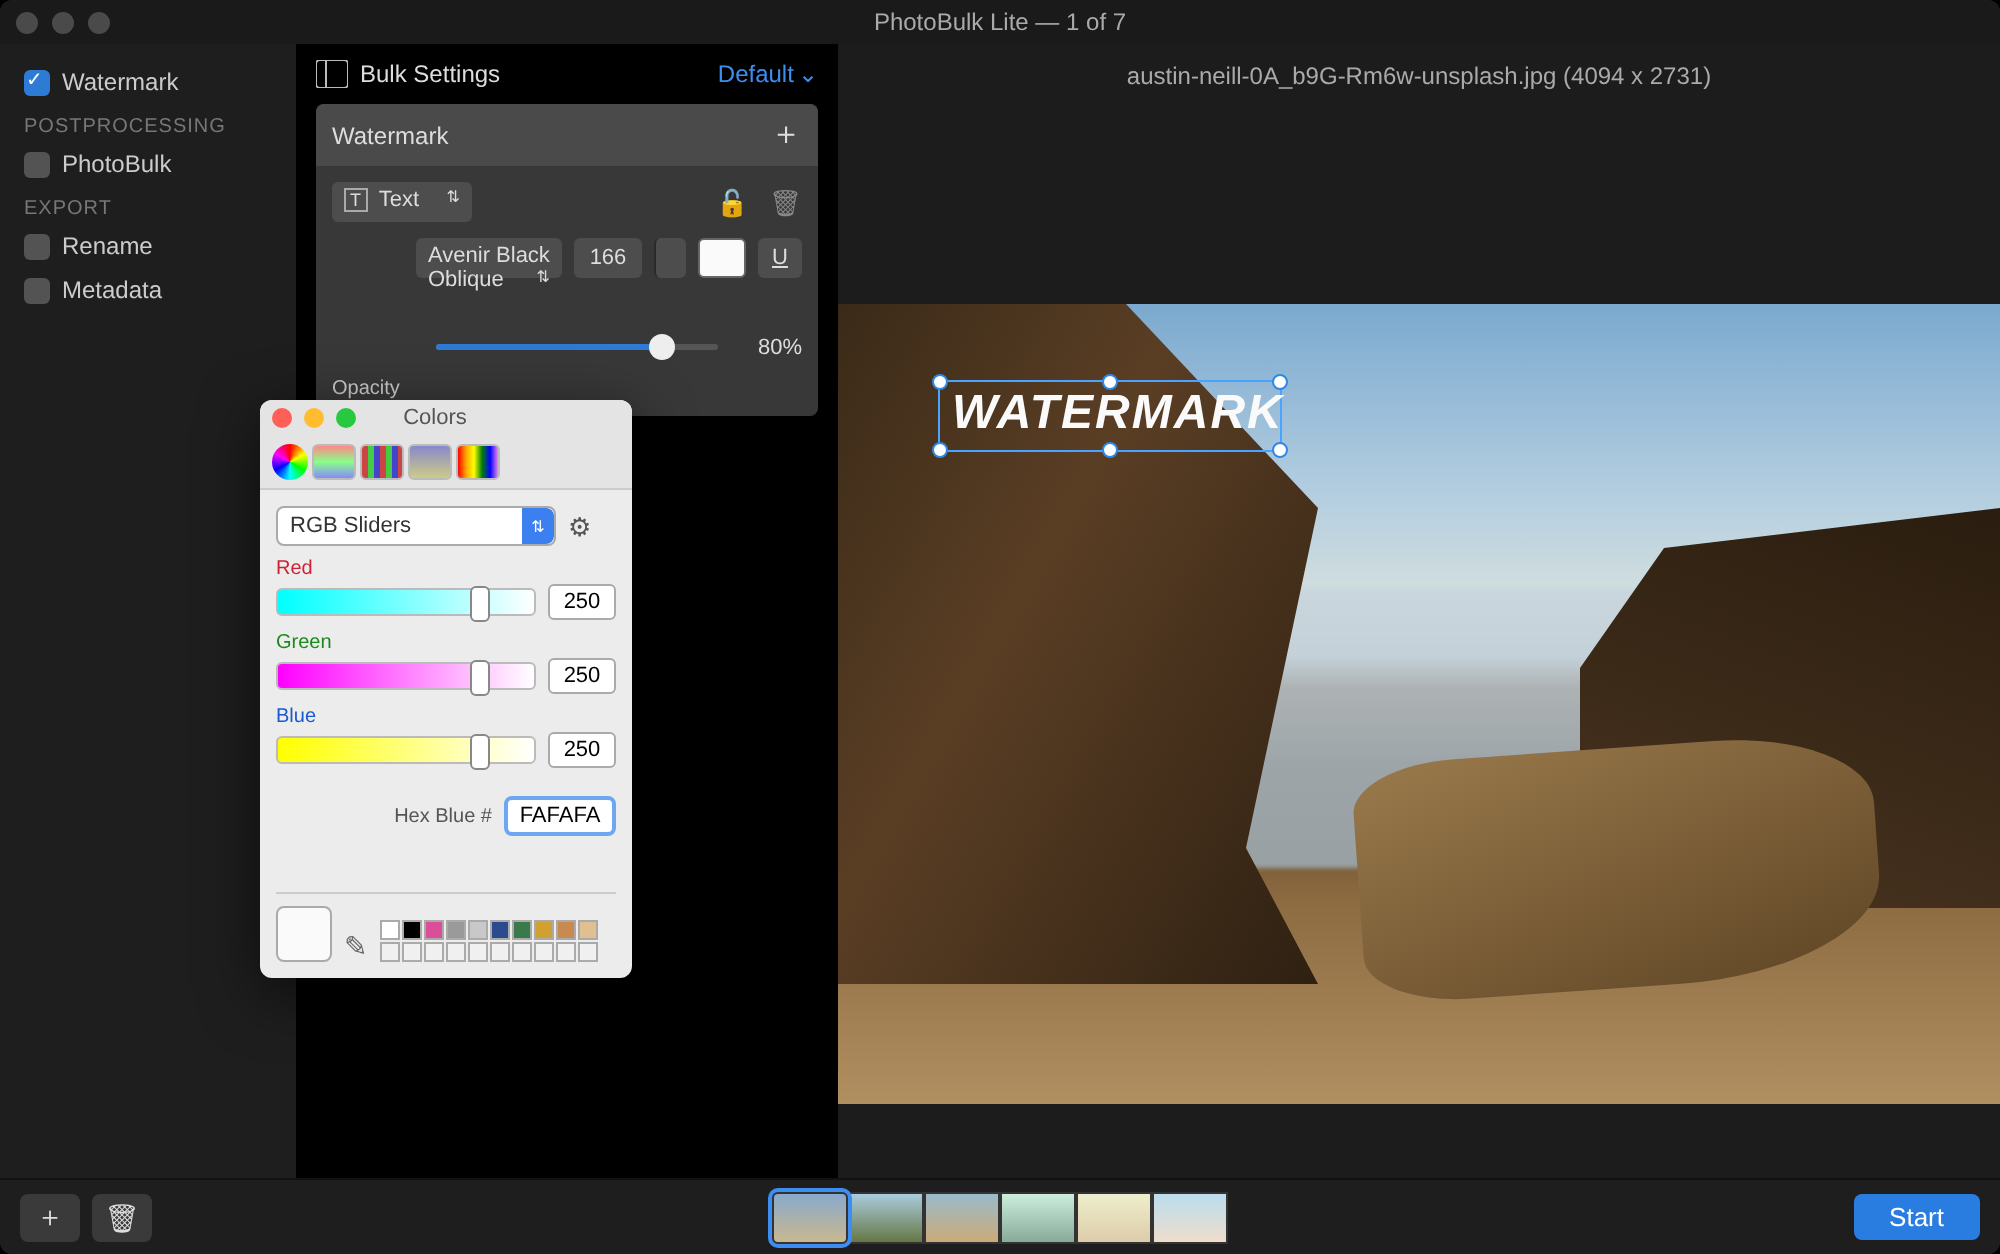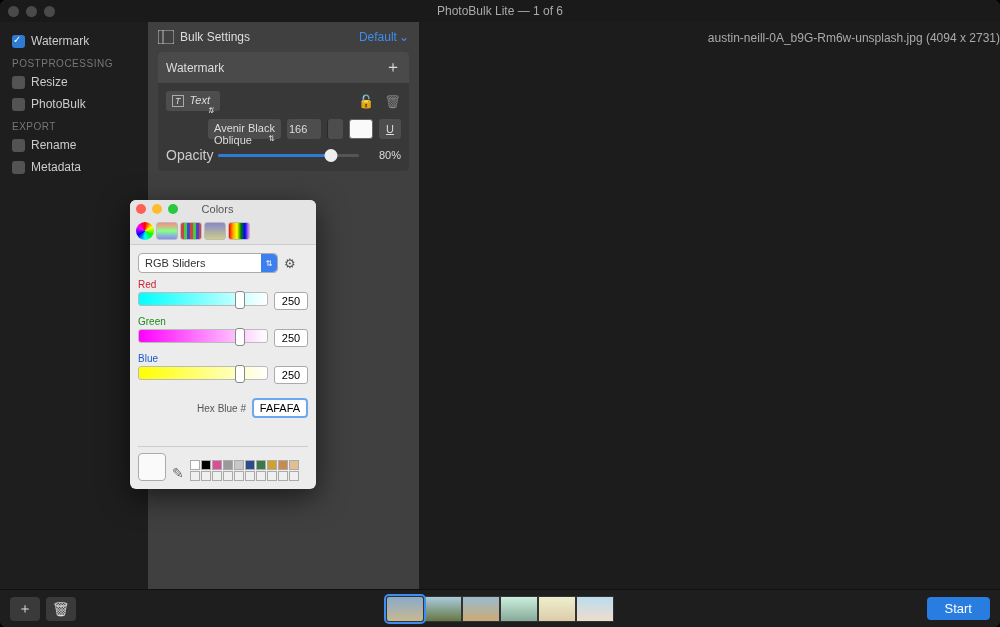--- a/index.html
+++ b/index.html
@@ -14,43 +14,43 @@
   .dot{width:11px;height:11px;border-radius:50%;}
   .dot.r{background:#4a4a4a;} .dot.y{background:#4a4a4a;} .dot.g{background:#4a4a4a;}
   .title{position:absolute;left:0;right:0;text-align:center;color:#aaa;font-size:12px;}
   .content{flex:1;display:flex;position:relative;}
   .sidebar{width:148px;background:#1e1e1e;padding:8px 0;}
   .side-item{display:flex;align-items:center;padding:4px 12px;color:#ccc;font-size:12px;gap:6px;}
   .cbox{width:13px;height:13px;border-radius:3px;background:#535353;flex:none;position:relative;}
   .cbox.on{background:var(--accent);}
   .cbox.on::after{content:"✓";position:absolute;color:#fff;font-size:10px;left:1px;top:-1px;}
   .side-head{padding:6px 12px 2px;color:#777;font-size:10px;letter-spacing:.5px;}
-  .settings{width:271px;background:#404040;padding:6px 10px;display:flex;flex-direction:column;}
+  .settings{width:271px;background:#000000;padding:6px 10px;display:flex;flex-direction:column;}
   .sett-head{display:flex;align-items:center;gap:6px;color:#ddd;font-size:12px;padding:2px 0 8px;}
   .sett-head .spacer{flex:1;}
   .default{color:var(--blue);font-size:12px;display:flex;align-items:center;gap:2px;}
   .panel{background:#383838;border-radius:4px;overflow:hidden;}
   .panel-h{display:flex;align-items:center;padding:5px 8px;background:#4a4a4a;color:#ddd;font-size:12px;}
   .panel-h .plus{margin-left:auto;font-size:16px;color:#ddd;}
   .panel-b{padding:8px;display:flex;flex-direction:column;gap:8px;}
   .row{display:flex;gap:6px;align-items:center;}
   .sel{background:#4d4d4d;color:#ddd;border:none;border-radius:3px;font-size:11px;padding:3px 6px;height:20px;position:relative;}
   .sel.font{flex:1;margin-left:42px;}
-  .sel.type{width:54px;font-style:italic;}
-  .num{width:34px;background:#4d4d4d;color:#ddd;border:none;border-radius:3px;font-size:11px;height:20px;}
+  .sel.type{width:70px;}
+  .num{width:34px;background:#4d4d4d;color:#ddd;border:none;border-radius:3px;font-size:11px;text-align:center;height:20px;}
   .stepper{width:16px;height:20px;background:#4d4d4d;border-radius:3px;border-left:1px solid #2a2a2a;}
   .swatch{width:24px;height:20px;border-radius:3px;background:#fafafa;border:1px solid #666;}
   .ubtn{width:22px;height:20px;background:#4d4d4d;border-radius:3px;color:#ddd;font-size:11px;display:flex;align-items:center;justify-content:center;text-decoration:underline;}
   .lock,.trash{color:#888;font-size:13px;margin-left:4px;}
-  .lab{color:#ccc;font-size:14px;width:46px;}
+  .lab{color:#ccc;font-size:10px;width:46px;margin-top:42px;}
   .slider{flex:1;height:3px;background:#555;border-radius:2px;position:relative;}
   .slider .fill{position:absolute;left:0;top:0;bottom:0;background:var(--accent);border-radius:2px;}
   .slider .thumb{position:absolute;width:13px;height:13px;border-radius:50%;background:#eee;top:-5px;transform:translateX(-50%);}
   .pct{color:#ddd;font-size:11px;width:36px;text-align:right;}
-  .preview{flex:1;background:#1c1c1c;display:flex;flex-direction:column;align-items:flex-end;}
+  .preview{flex:1;background:#1c1c1c;display:flex;flex-direction:column;}
   .pv-head{height:32px;display:flex;align-items:center;justify-content:center;color:#aaa;font-size:12px;}
   .pv-img{flex:1;margin:0;position:relative;overflow:hidden;}
   .photo{position:absolute;left:0;top:98px;right:0;height:400px;background:linear-gradient(to bottom,#7ba9cf 0%,#b4cee0 24%,#d6e1de 38%,#dfe7e4 44%,#7d5f3c 48%,#5a4228 58%,#8e6c42 75%,#b08f61 100%);}
   .rock-l{position:absolute;left:0;top:98px;width:240px;height:340px;background:linear-gradient(120deg,#3a2a18 0%,#5a3e24 40%,#2e2012 100%);clip-path:polygon(0 0,60% 0,100% 30%,85% 80%,100% 100%,0 100%);}
   .rock-r{position:absolute;right:0;top:200px;width:210px;height:200px;background:linear-gradient(200deg,#2a1d0f,#4a3420);clip-path:polygon(20% 10%,100% 0,100% 100%,0 100%,0 40%);}
   .sea{position:absolute;left:180px;right:180px;top:240px;height:140px;background:linear-gradient(#c9d5de,#9fb1be);opacity:.8;filter:blur(1px);}
   .fg-rock{position:absolute;left:260px;top:320px;width:260px;height:120px;background:linear-gradient(160deg,#9a7a4c,#5f4525);border-radius:20% 30% 40% 20%;transform:rotate(-4deg);}
   .wm-box{position:absolute;left:50px;top:136px;width:172px;height:36px;border:1px solid #4aa3ff;}
   .wm-box .h{position:absolute;width:8px;height:8px;border:1px solid #2f88e6;background:#fff;border-radius:50%;}
   .h.tl{left:-4px;top:-4px;} .h.tr{right:-4px;top:-4px;} .h.bl{left:-4px;bottom:-4px;} .h.br{right:-4px;bottom:-4px;}
@@ -71,21 +71,21 @@
   .modebar{display:flex;padding:4px 6px;gap:2px;background:#e4e4e4;border-bottom:1px solid #ccc;}
   .mode{width:22px;height:18px;border:1px solid #bbb;border-radius:3px;display:flex;align-items:center;justify-content:center;}
   .mode.wheel{background:conic-gradient(red,yellow,lime,cyan,blue,magenta,red);border-radius:50%;border:none;width:18px;}
   .mode.sel{background:#d0d0d0;}
   .pop-body{padding:8px;}
   .drop{width:140px;height:20px;background:#fff;border:1px solid #aaa;border-radius:4px;display:flex;align-items:center;padding:0 6px;position:relative;}
   .drop .ar{position:absolute;right:0;top:0;bottom:0;width:16px;background:#3c7ff0;border-radius:0 4px 4px 0;display:flex;align-items:center;justify-content:center;color:#fff;font-size:8px;}
   .gear{margin-left:6px;color:#555;font-size:13px;}
   .clab{color:#c23;font-size:10px;margin-top:6px;}
   .clab.g{color:#1a8a1a;} .clab.b{color:#1a5ad0;}
-  .crow{display:flex;align-items:flex-start;gap:6px;margin-top:2px;}
+  .crow{display:flex;align-items:center;gap:6px;margin-top:2px;}
   .grad{flex:1;height:14px;border-radius:3px;border:1px solid #bbb;position:relative;}
   .grad.r{background:linear-gradient(90deg,#00ffff,#ffffff);}
   .grad.g{background:linear-gradient(90deg,#ff00ff,#ffffff);}
   .grad.b{background:linear-gradient(90deg,#ffff00,#ffffff);}
   .grad .kn{position:absolute;right:22px;top:-2px;width:10px;height:18px;background:#fff;border:1px solid #888;border-radius:3px;}
   .cval{width:34px;height:18px;border:1px solid #aaa;border-radius:3px;text-align:center;font-size:11px;background:#fff;}
   .hexrow{display:flex;align-items:center;justify-content:flex-end;gap:6px;margin-top:14px;}
   .hexlab{font-size:10px;color:#555;}
   .hexin{width:56px;height:20px;border:2px solid #6da7f2;border-radius:4px;text-align:center;font-size:11px;background:#fff;}
   .swatchrow{display:flex;align-items:flex-end;gap:6px;margin-top:28px;padding-top:6px;border-top:1px solid #ccc;}
@@ -98,35 +98,31 @@
 </head>
 <body>
 
 <div class="window">
   <div class="titlebar">
     <div class="traffic">
       <div class="dot r"></div>
       <div class="dot y"></div>
       <div class="dot g"></div>
     </div>
-    <div class="title">PhotoBulk Lite — 1 of 6</div>
+    <div class="title">PhotoBulk Lite — 1 of 7</div>
   </div>
 
   <div class="content">
 
     <div class="sidebar">
       <div class="side-item">
         <span class="cbox on"></span>
         <span>Watermark</span>
       </div>
       <div class="side-head">POSTPROCESSING</div>
-      <div class="side-item">
-        <span class="cbox"></span>
-        <span>Resize</span>
-      </div>
       <div class="side-item">
         <span class="cbox"></span>
         <span>PhotoBulk</span>
       </div>
       <div class="side-head">EXPORT</div>
       <div class="side-item">
         <span class="cbox"></span>
         <span>Rename</span>
       </div>
       <div class="side-item">

